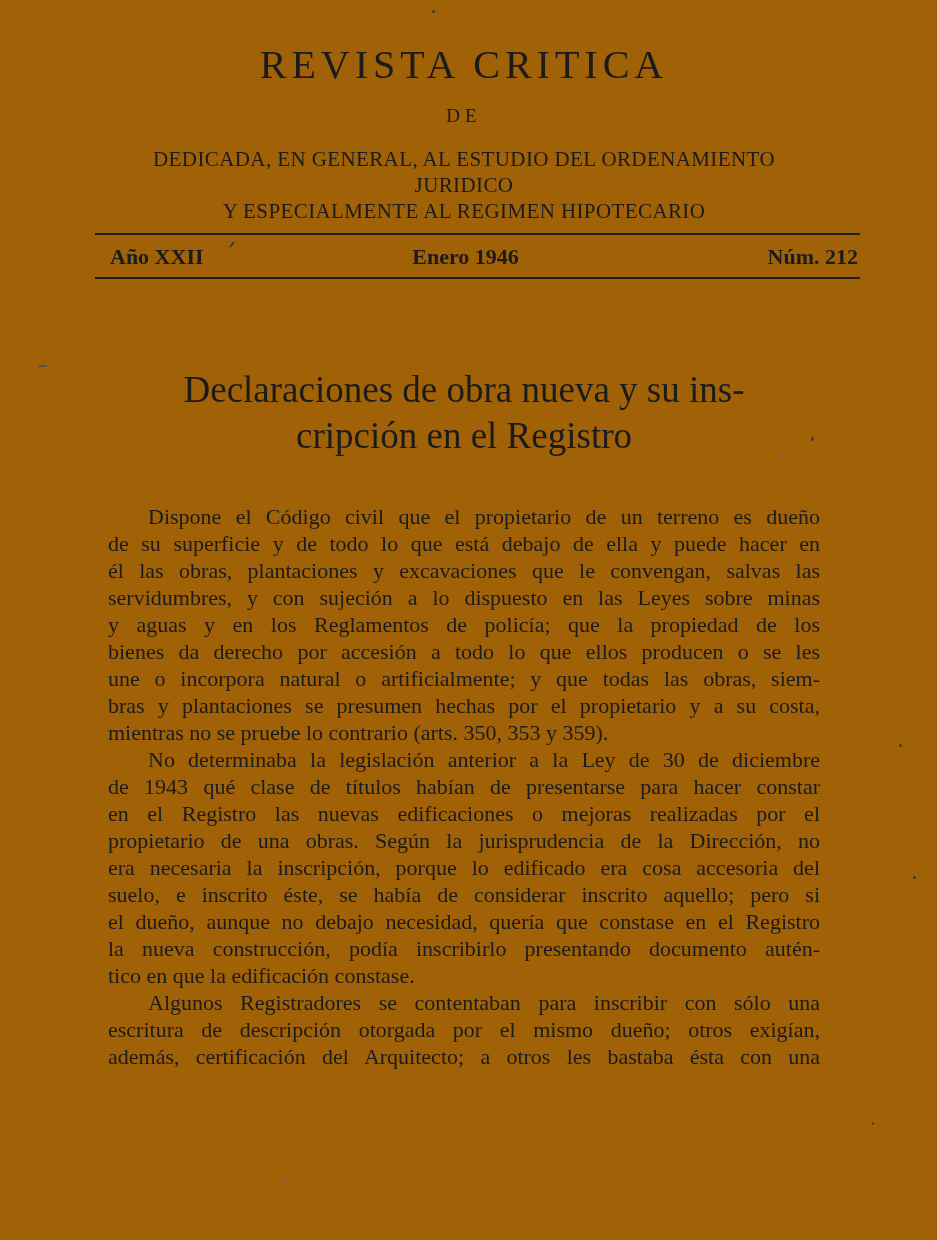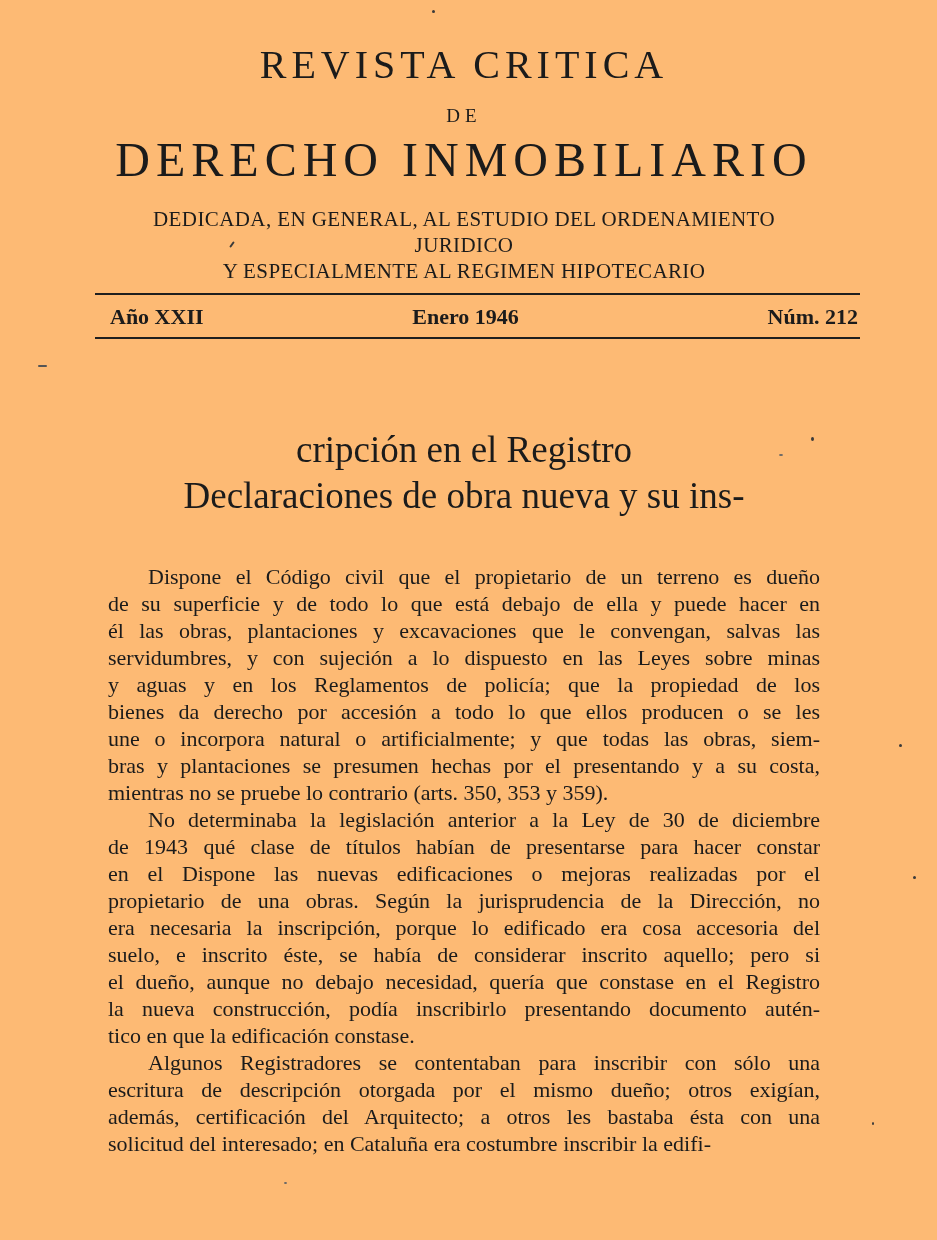--- a/index.html
+++ b/index.html
@@ -5,21 +5,21 @@
   html, body {
     margin: 0;
     padding: 0;
     background: #e8e8e8;
   }
   .page {
     position: relative;
     width: 937px;
     height: 1240px;
     margin: 0 auto;
-    background: #fdba74;
+    background: #a16207;
     color: #1b1b1b;
     font-family: "Liberation Serif", "DejaVu Serif", serif;
     overflow: hidden;
   }
   .column {
     position: absolute;
     left: 108px;
     top: 0;
     width: 712px;
   }
@@ -123,70 +123,68 @@
 </head>
 <body>
 
 <div class="page">
   <div class="column">
 
     <div class="journal-title-1">REVISTA CRITICA</div>
 
     <div class="journal-de">DE</div>
 
-    <div class="journal-title-2">DERECHO INMOBILIARIO</div>
 
     <div class="journal-subtitle">
       <div>DEDICADA, EN GENERAL, AL ESTUDIO DEL ORDENAMIENTO JURIDICO</div>
       <div>Y ESPECIALMENTE AL REGIMEN HIPOTECARIO</div>
     </div>
 
     <div class="rule rule-top"></div>
 
     <div class="masthead">
       <span>Año XXII</span>
       <span class="center-item">Enero 1946</span>
       <span>Núm. 212</span>
     </div>
 
     <div class="rule"></div>
 
     <div class="article-title">
+      <div>Declaraciones de obra nueva y su ins-</div>
       <div>cripción en el Registro</div>
-      <div>Declaraciones de obra nueva y su ins-</div>
     </div>
 
     <div class="article-body">
         <div class="paragraph">
           <div class="text-line first">Dispone el Código civil que el propietario de un terreno es dueño</div>
           <div class="text-line">de su superficie y de todo lo que está debajo de ella y puede hacer en</div>
           <div class="text-line">él las obras, plantaciones y excavaciones que le convengan, salvas las</div>
           <div class="text-line">servidumbres, y con sujeción a lo dispuesto en las Leyes sobre minas</div>
           <div class="text-line">y aguas y en los Reglamentos de policía; que la propiedad de los</div>
           <div class="text-line">bienes da derecho por accesión a todo lo que ellos producen o se les</div>
           <div class="text-line">une o incorpora natural o artificialmente; y que todas las obras, siem-</div>
-          <div class="text-line">bras y plantaciones se presumen hechas por el presentando y a su costa,</div>
+          <div class="text-line">bras y plantaciones se presumen hechas por el propietario y a su costa,</div>
           <div class="text-line last">mientras no se pruebe lo contrario (arts. 350, 353 y 359).</div>
         </div>
         <div class="paragraph">
           <div class="text-line first">No determinaba la legislación anterior a la Ley de 30 de diciembre</div>
           <div class="text-line">de 1943 qué clase de títulos habían de presentarse para hacer constar</div>
-          <div class="text-line">en el Dispone las nuevas edificaciones o mejoras realizadas por el</div>
+          <div class="text-line">en el Registro las nuevas edificaciones o mejoras realizadas por el</div>
           <div class="text-line">propietario de una obras. Según la jurisprudencia de la Dirección, no</div>
           <div class="text-line">era necesaria la inscripción, porque lo edificado era cosa accesoria del</div>
           <div class="text-line">suelo, e inscrito éste, se había de considerar inscrito aquello; pero si</div>
           <div class="text-line">el dueño, aunque no debajo necesidad, quería que constase en el Registro</div>
           <div class="text-line">la nueva construcción, podía inscribirlo presentando documento autén-</div>
           <div class="text-line last">tico en que la edificación constase.</div>
         </div>
         <div class="paragraph">
           <div class="text-line first">Algunos Registradores se contentaban para inscribir con sólo una</div>
           <div class="text-line">escritura de descripción otorgada por el mismo dueño; otros exigían,</div>
           <div class="text-line">además, certificación del Arquitecto; a otros les bastaba ésta con una</div>
-          <div class="text-line last">solicitud del interesado; en Cataluña era costumbre inscribir la edifi-</div>
         </div>
       </div>
 
   </div>
 
   <div class="speckle sp1"></div>
   <div class="speckle sp2"></div>
   <div class="speckle sp3"></div>
   <div class="speckle sp4"></div>
   <div class="speckle sp5"></div>

